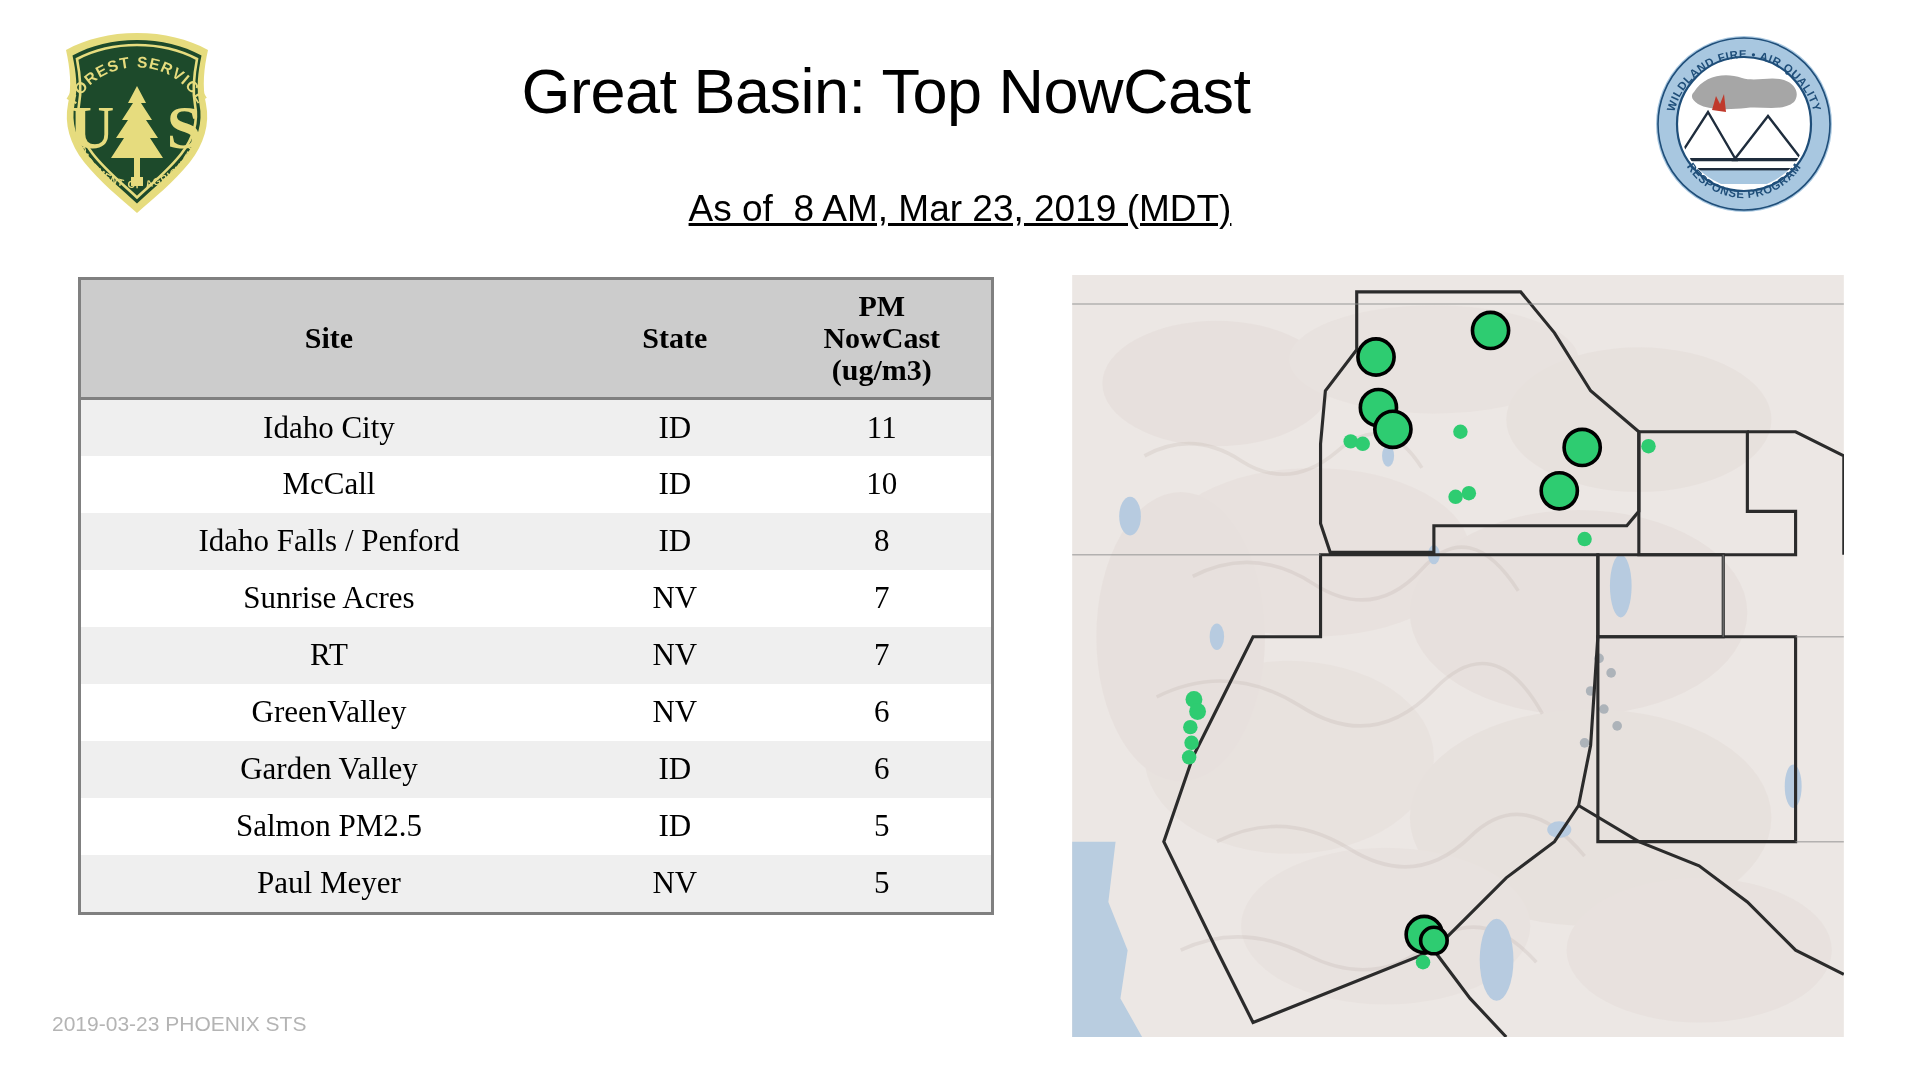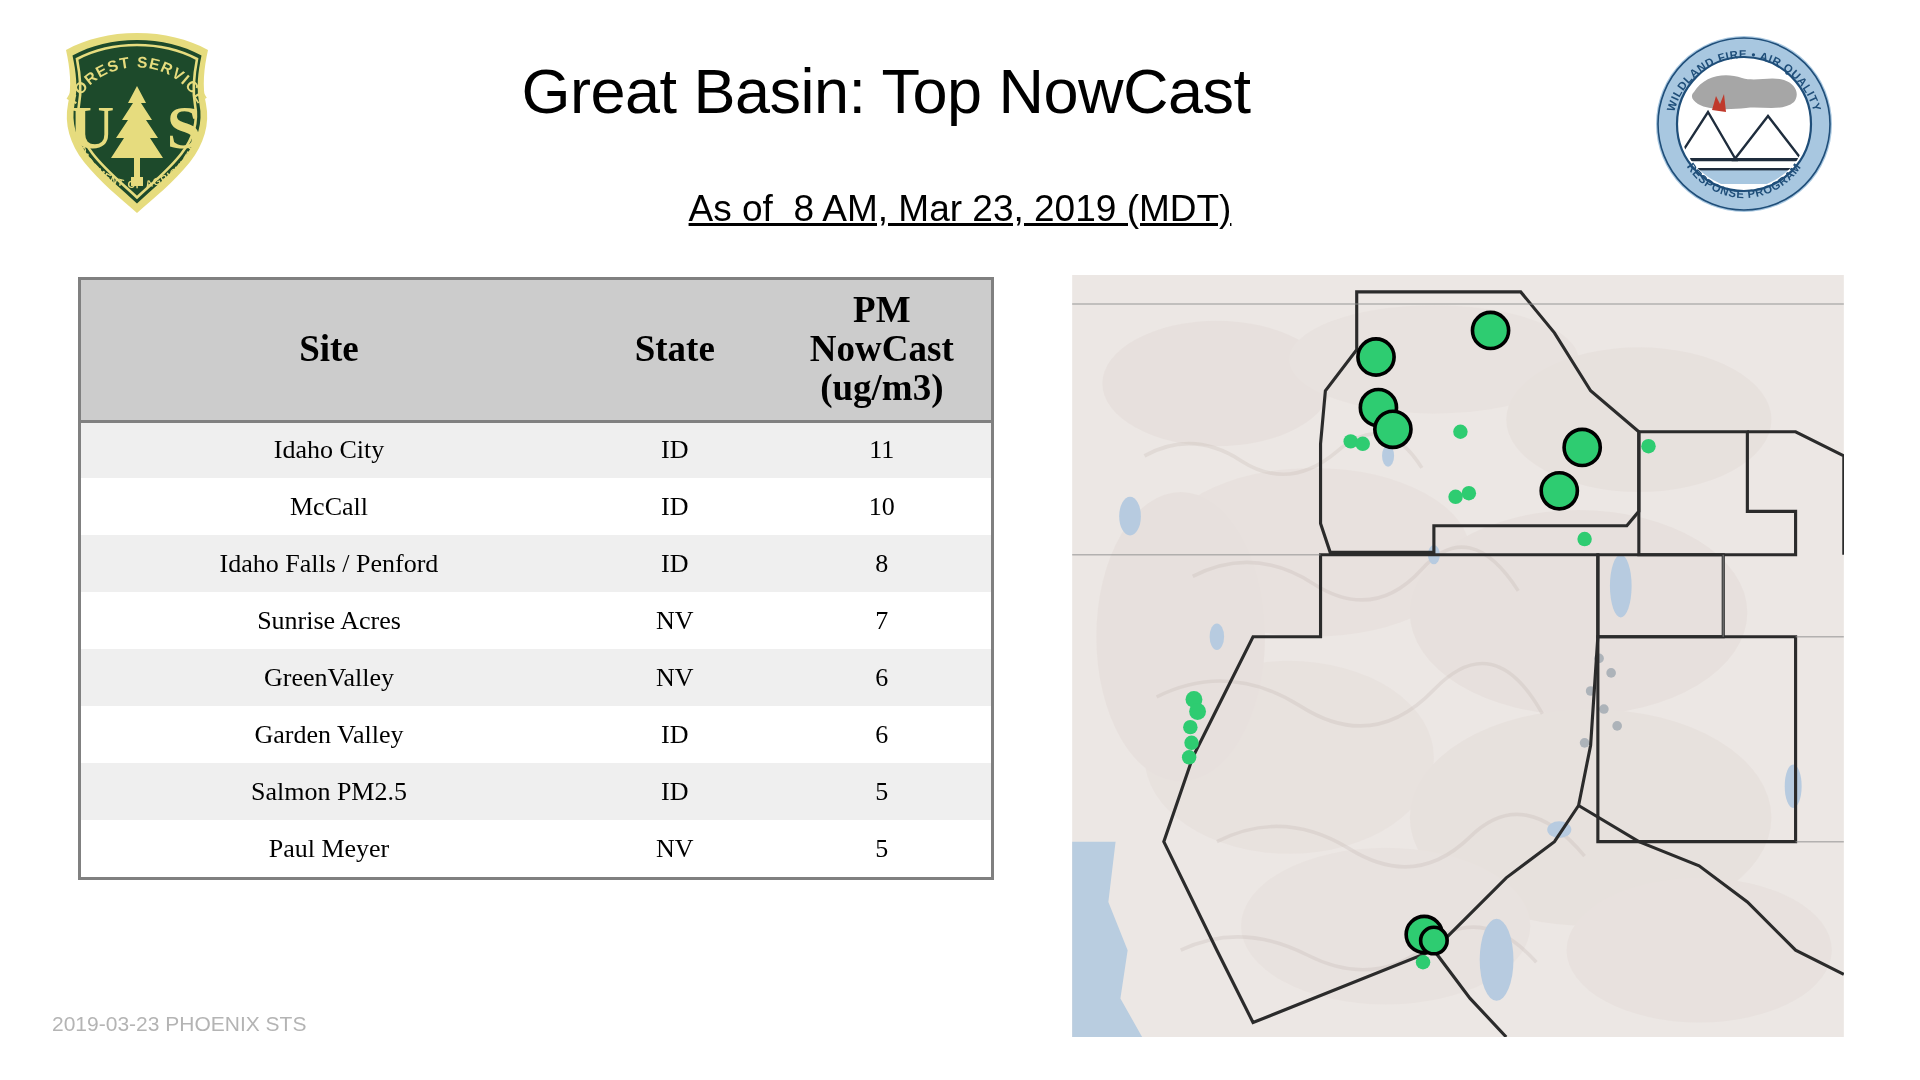--- a/index.html
+++ b/index.html
@@ -85,34 +85,34 @@
   }
   table.nowcast col.c-site  { width: 54.5%; }
   table.nowcast col.c-state { width: 21.5%; }
   table.nowcast col.c-pm    { width: 24.0%; }
 
   table.nowcast thead th {
     background: #cccccc;
     color: #000000;
     font-family: "Liberation Serif", serif;
     font-weight: bold;
-    font-size: 37px;
+    font-size: 30px;
     line-height: 1.06;
     text-align: center;
     vertical-align: middle;
     padding: 10px 6px 12px 6px;
     height: 116px;
     border: none;
     border-bottom: 3px solid #808080;
     box-sizing: border-box;
   }
   table.nowcast tbody td {
     font-family: "Liberation Serif", serif;
     font-weight: 400;
-    font-size: 26px;
+    font-size: 31px;
     color: #000000;
     text-align: center;
     vertical-align: middle;
     height: 57px;
     padding: 0 6px;
     border: none;
     box-sizing: border-box;
     white-space: nowrap;
     overflow: hidden;
   }
@@ -277,20 +277,25 @@
           <td>ID</td>
           <td>10</td>
         </tr>
         <tr>
           <td>Idaho Falls / Penford</td>
           <td>ID</td>
           <td>8</td>
         </tr>
         <tr>
           <td>Sunrise Acres</td>
+          <td>NV</td>
+          <td>7</td>
+        </tr>
+        <tr>
+          <td>RT</td>
           <td>NV</td>
           <td>7</td>
         </tr>
         <tr>
           <td>GreenValley</td>
           <td>NV</td>
           <td>6</td>
         </tr>
         <tr>
           <td>Garden Valley</td>

